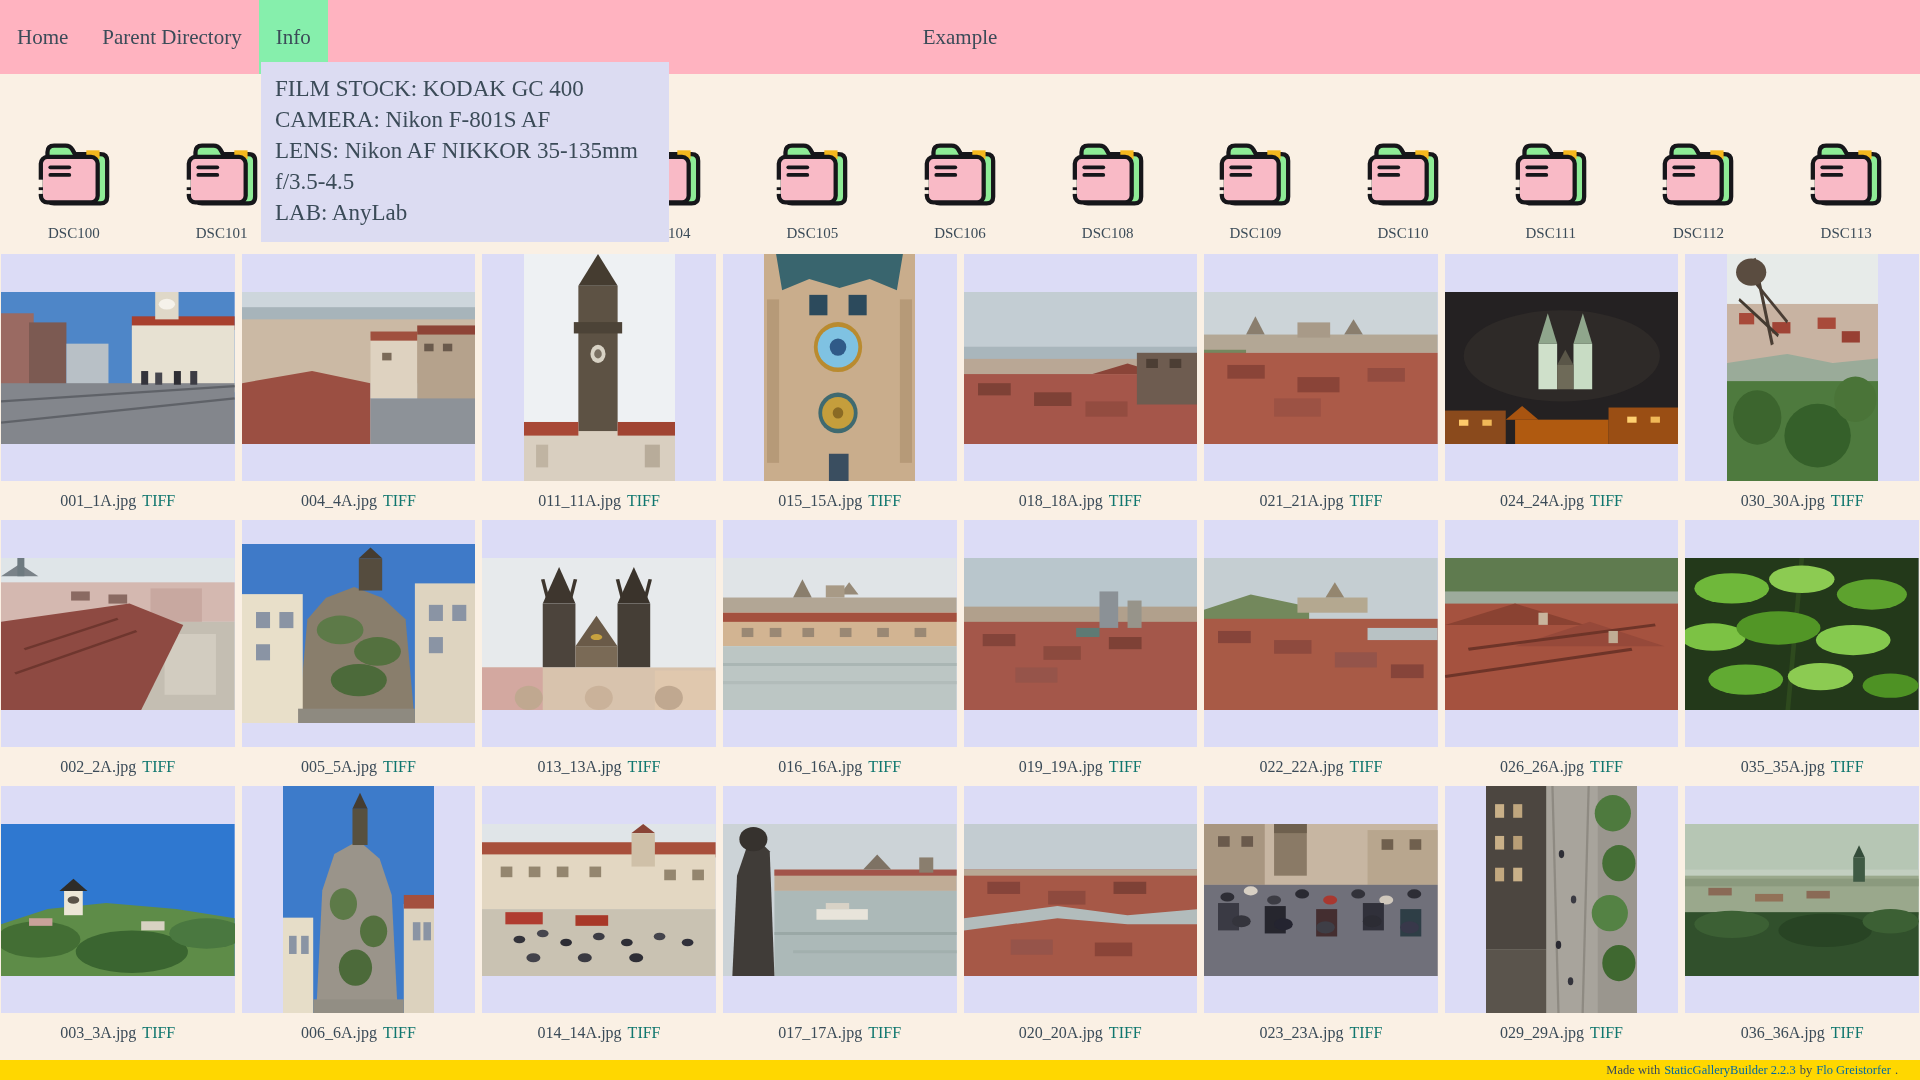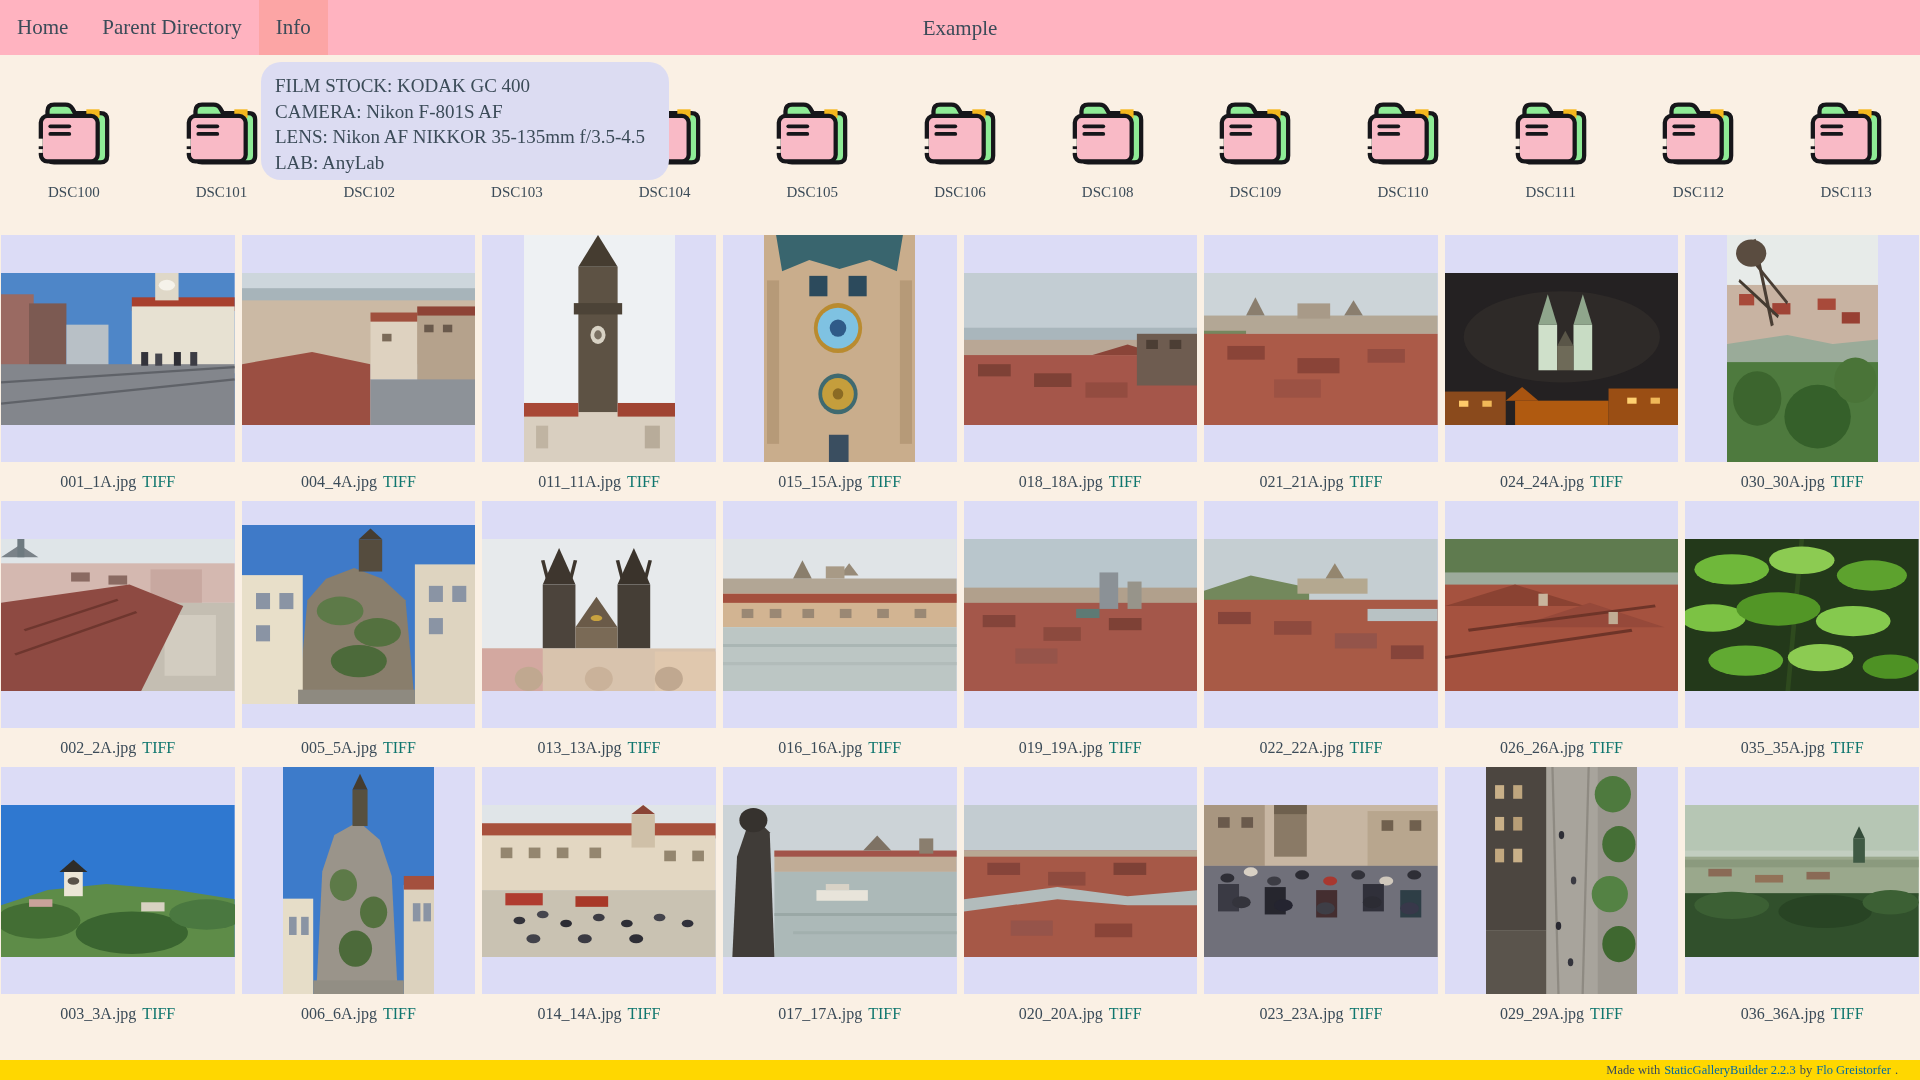--- a/index.html
+++ b/index.html
@@ -4,35 +4,35 @@
 <style>
   html,body{margin:0;padding:0;}
   body{
     width:1920px;height:1080px;overflow:hidden;
     background:#faf0e4;color:#3b4b58;
     font-family:"Liberation Serif","DejaVu Serif",serif;
   }
   .page{position:relative;width:1920px;height:1080px;overflow:hidden;}
 
   
-  .topnav{position:relative;height:55px;background:#ffb3c0;display:flex;align-items:stretch;}
+  .topnav{position:relative;height:74px;background:#ffb3c0;display:flex;align-items:stretch;}
   .nav-items{display:flex;align-items:stretch;}
   .nav-item{display:flex;align-items:center;padding:0 17px;font-size:21px;color:#3b4b58;text-decoration:none;cursor:pointer;}
-  .nav-item.active{background:#fca5a5;}
+  .nav-item.active{background:#86efac;}
   .nav-title{position:absolute;left:50%;top:50%;transform:translate(-50%,-50%);font-size:21px;}
 
   
   .info-panel{
     position:absolute;left:261px;top:62px;width:408px;box-sizing:border-box;
-    background:#dcdcf2;padding:11px 14px 4px 14px;z-index:5;
-    font-size:19px;line-height:1.35;border-radius:20px;
+    background:#dcdcf2;padding:11px 14px 14px 14px;z-index:5;
+    font-size:23px;line-height:1.35;
   }
 
   
-  .folders{height:180px;display:flex;align-items:flex-start;padding-top:42px;box-sizing:border-box;}
+  .folders{height:180px;display:flex;align-items:flex-start;padding-top:64px;box-sizing:border-box;justify-content:center;}
   .folder{flex:1;display:flex;flex-direction:column;align-items:center;text-decoration:none;color:#3b4b58;cursor:pointer;}
   .folder-icon{display:block;line-height:0;}
   .folder-label{margin-top:15px;font-size:15px;}
 
   
   .grid{display:grid;grid-template-columns:repeat(8,1fr);column-gap:7px;padding:0 1px;}
   .cell{display:flex;flex-direction:column;}
   .card{height:227px;background:#dcdcf6;display:flex;align-items:center;justify-content:center;cursor:pointer;overflow:hidden;}
   .thumb{display:block;}
   .thumb svg{display:block;width:100%;height:100%;}

